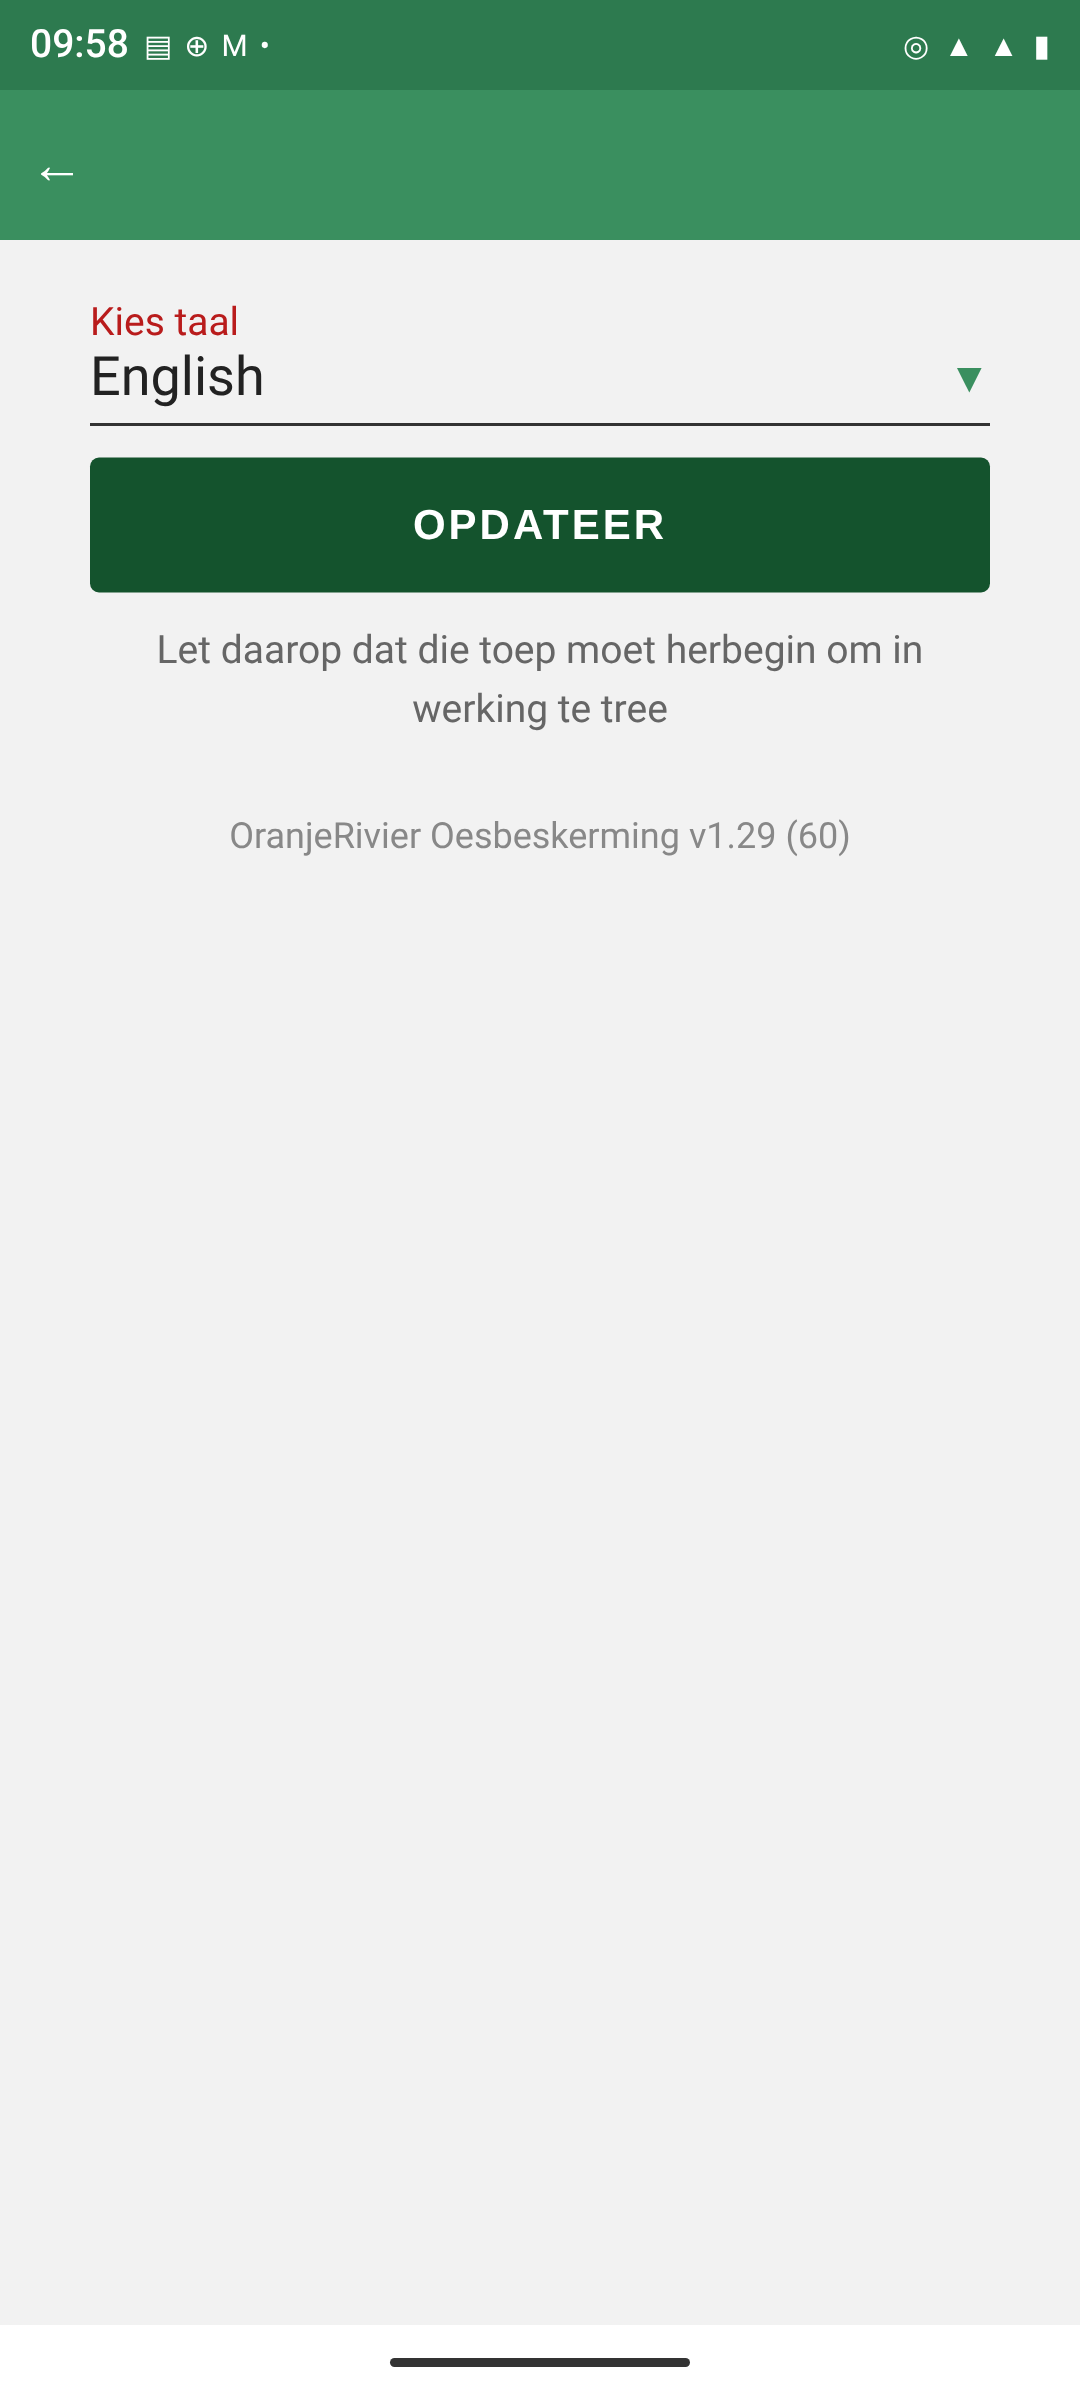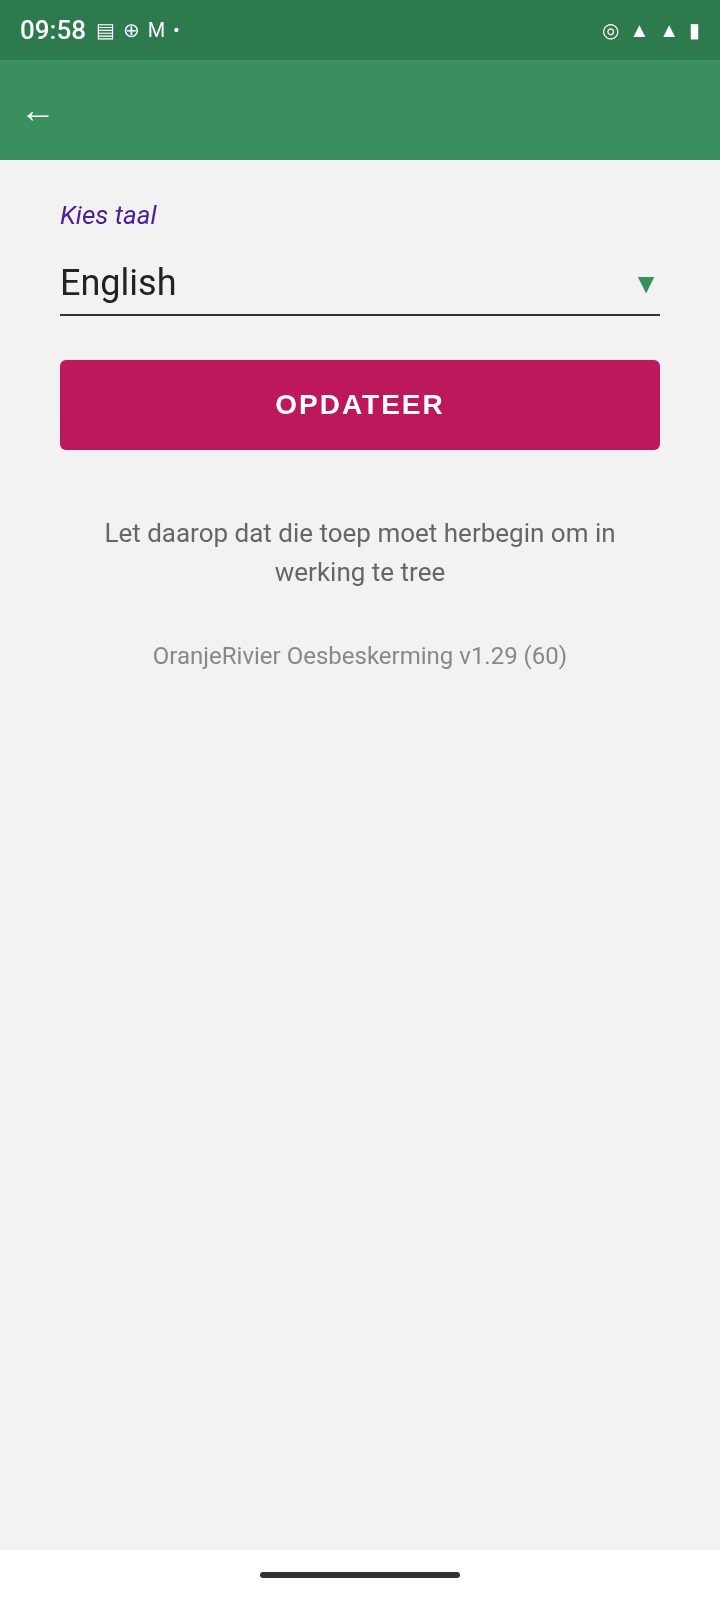--- a/index.html
+++ b/index.html
@@ -84,62 +84,61 @@
       font-size: 36px;
       font-weight: 500;
     }
 
     
     .content {
       padding: 40px 60px;
     }
 
     .section-label {
-      color: #4c1d95;
+      color: #b91c1c;
       font-size: 26px;
-      margin-bottom: 32px;
-      font-style: italic;
+      margin-bottom: 0;
     }
 
     
     .dropdown-container {
       position: relative;
       width: 100%;
       border-bottom: 2px solid #333;
       padding-bottom: 10px;
-      margin-bottom: 44px;
+      margin-bottom: 21px;
       display: flex;
       align-items: center;
       justify-content: space-between;
     }
 
     .dropdown-value {
       font-size: 36px;
       color: #222;
     }
 
     .dropdown-arrow {
       color: #3a8f5f;
       font-size: 28px;
     }
 
     
     .update-button {
       width: 100%;
       height: 90px;
-      background-color: #be185d;
+      background-color: #14532d;
       border: none;
       border-radius: 6px;
       color: white;
       font-size: 28px;
       font-weight: 700;
       letter-spacing: 2px;
       cursor: pointer;
       text-transform: uppercase;
-      margin-bottom: 64px;
+      margin-bottom: 20px;
     }
 
     
     .notice-text {
       text-align: center;
       color: #666;
       font-size: 26px;
       line-height: 1.5;
       margin-bottom: 50px;
     }

